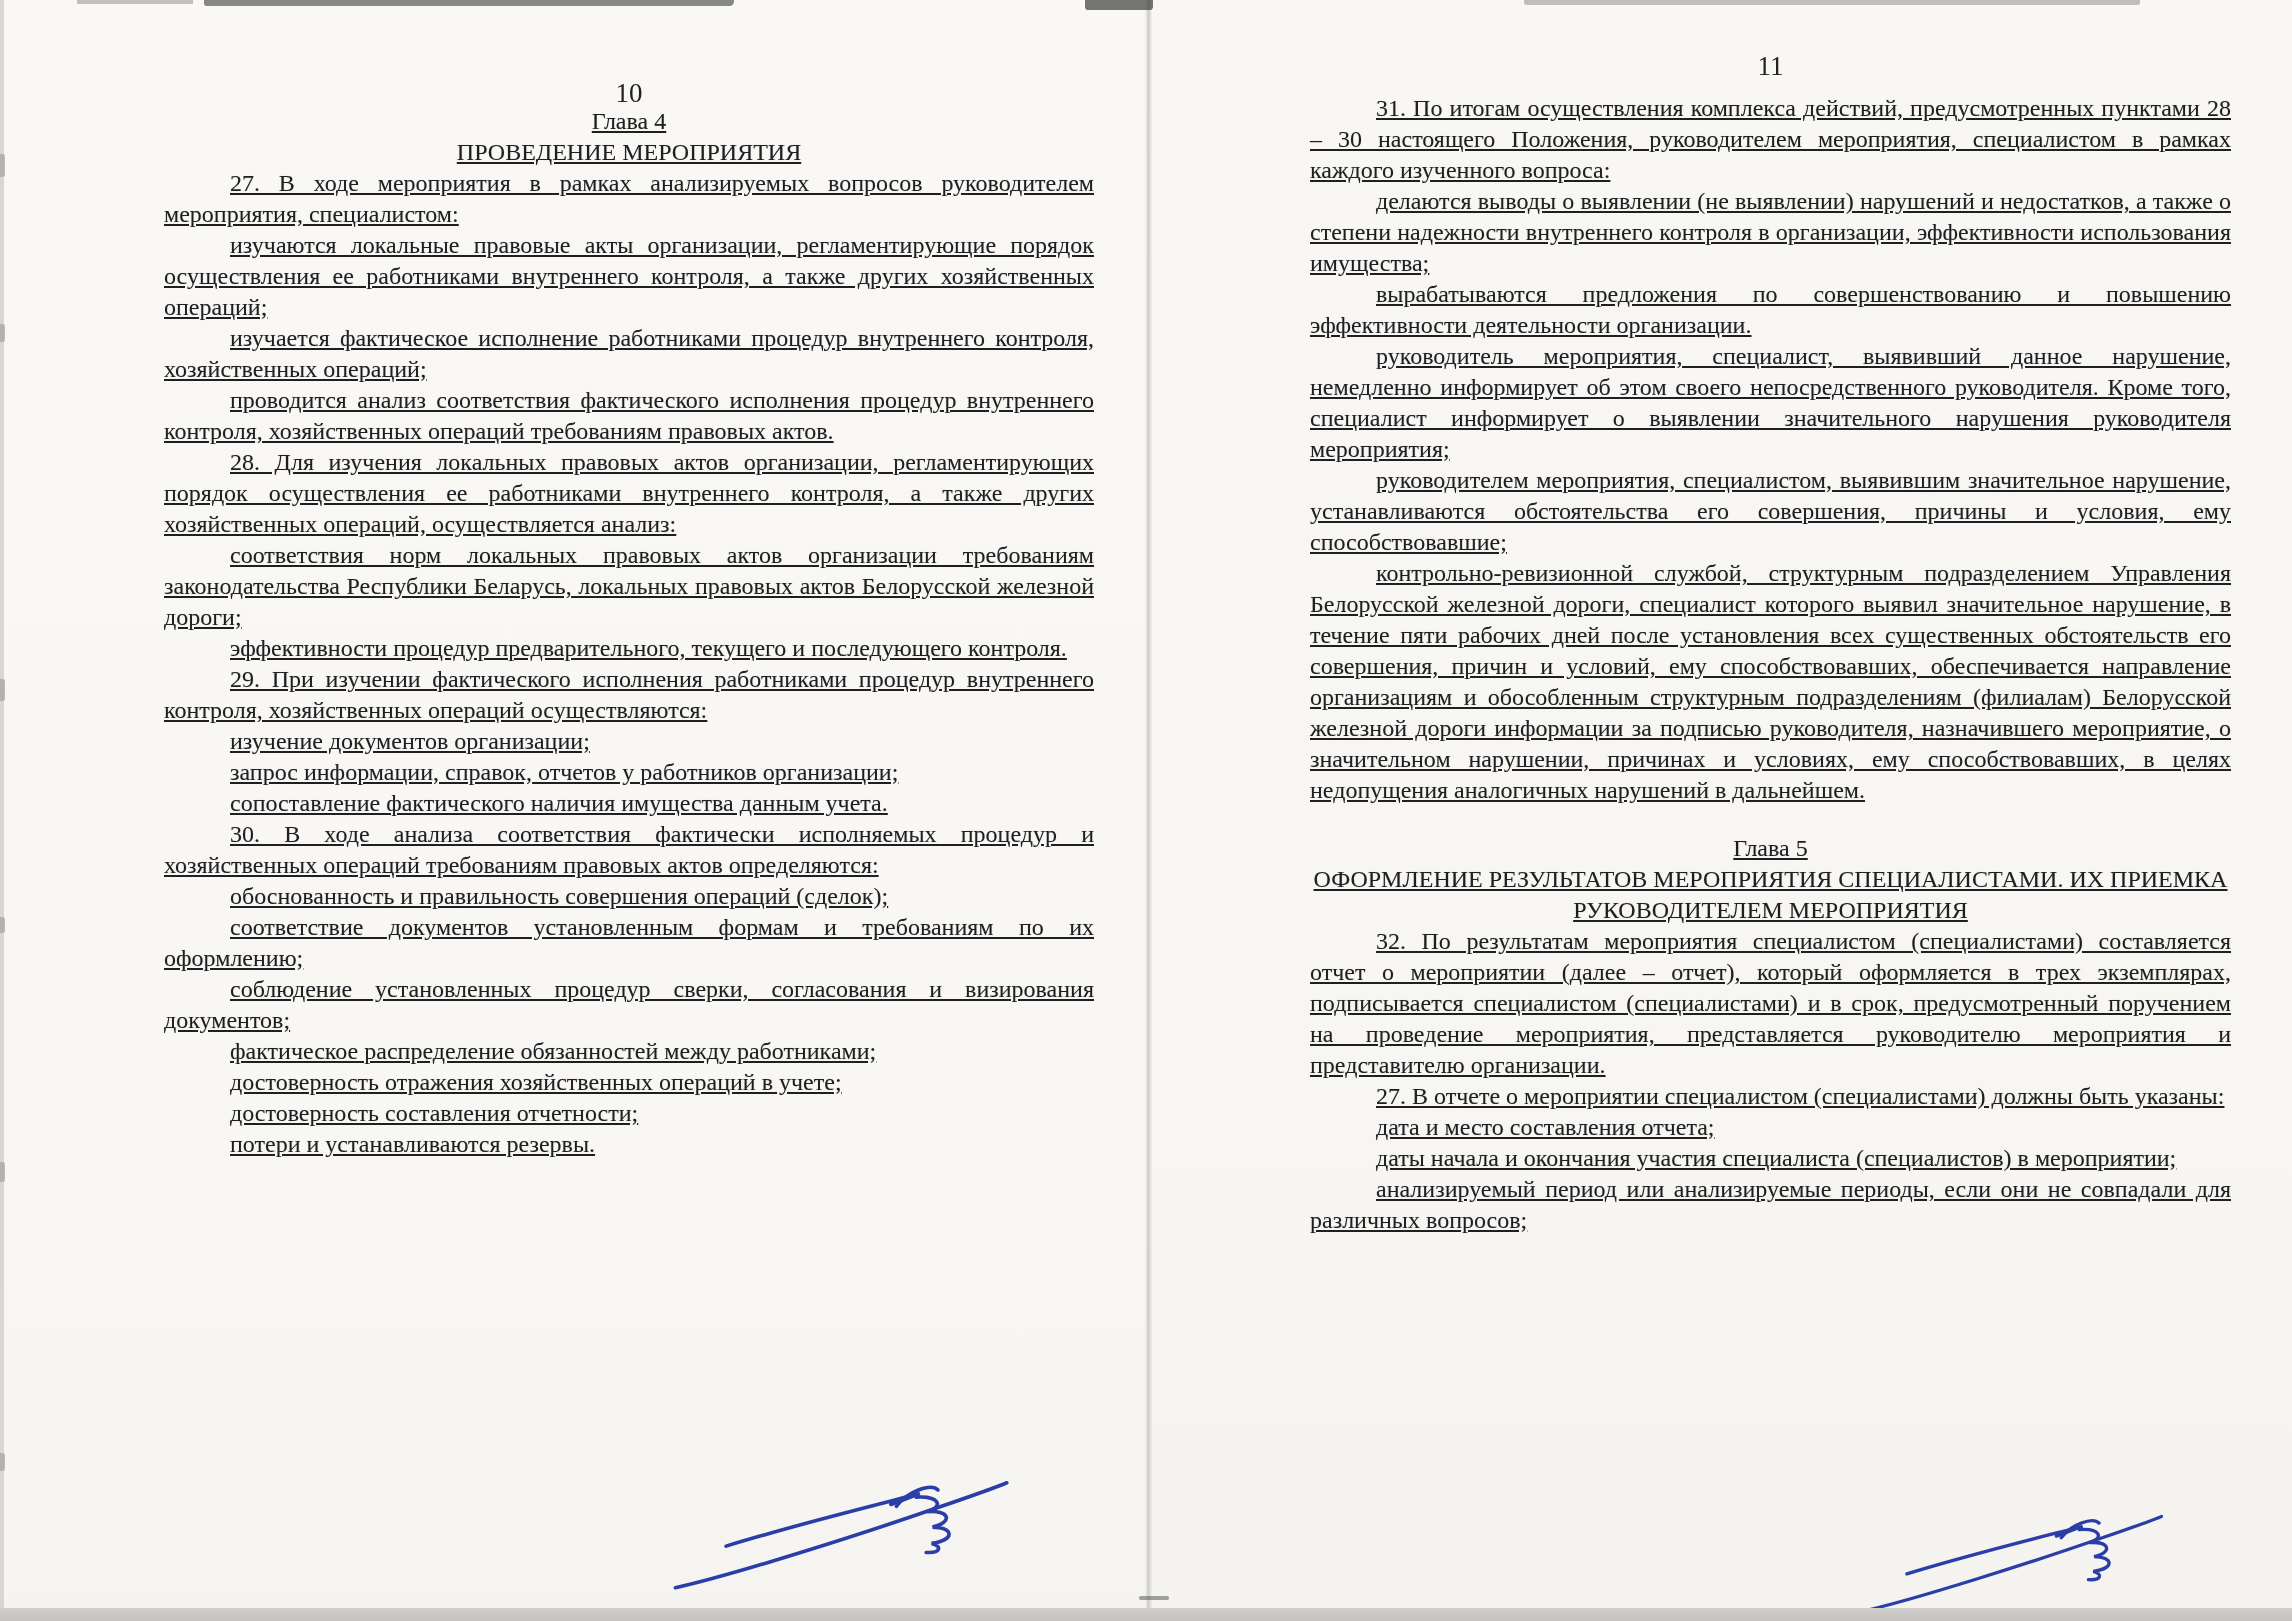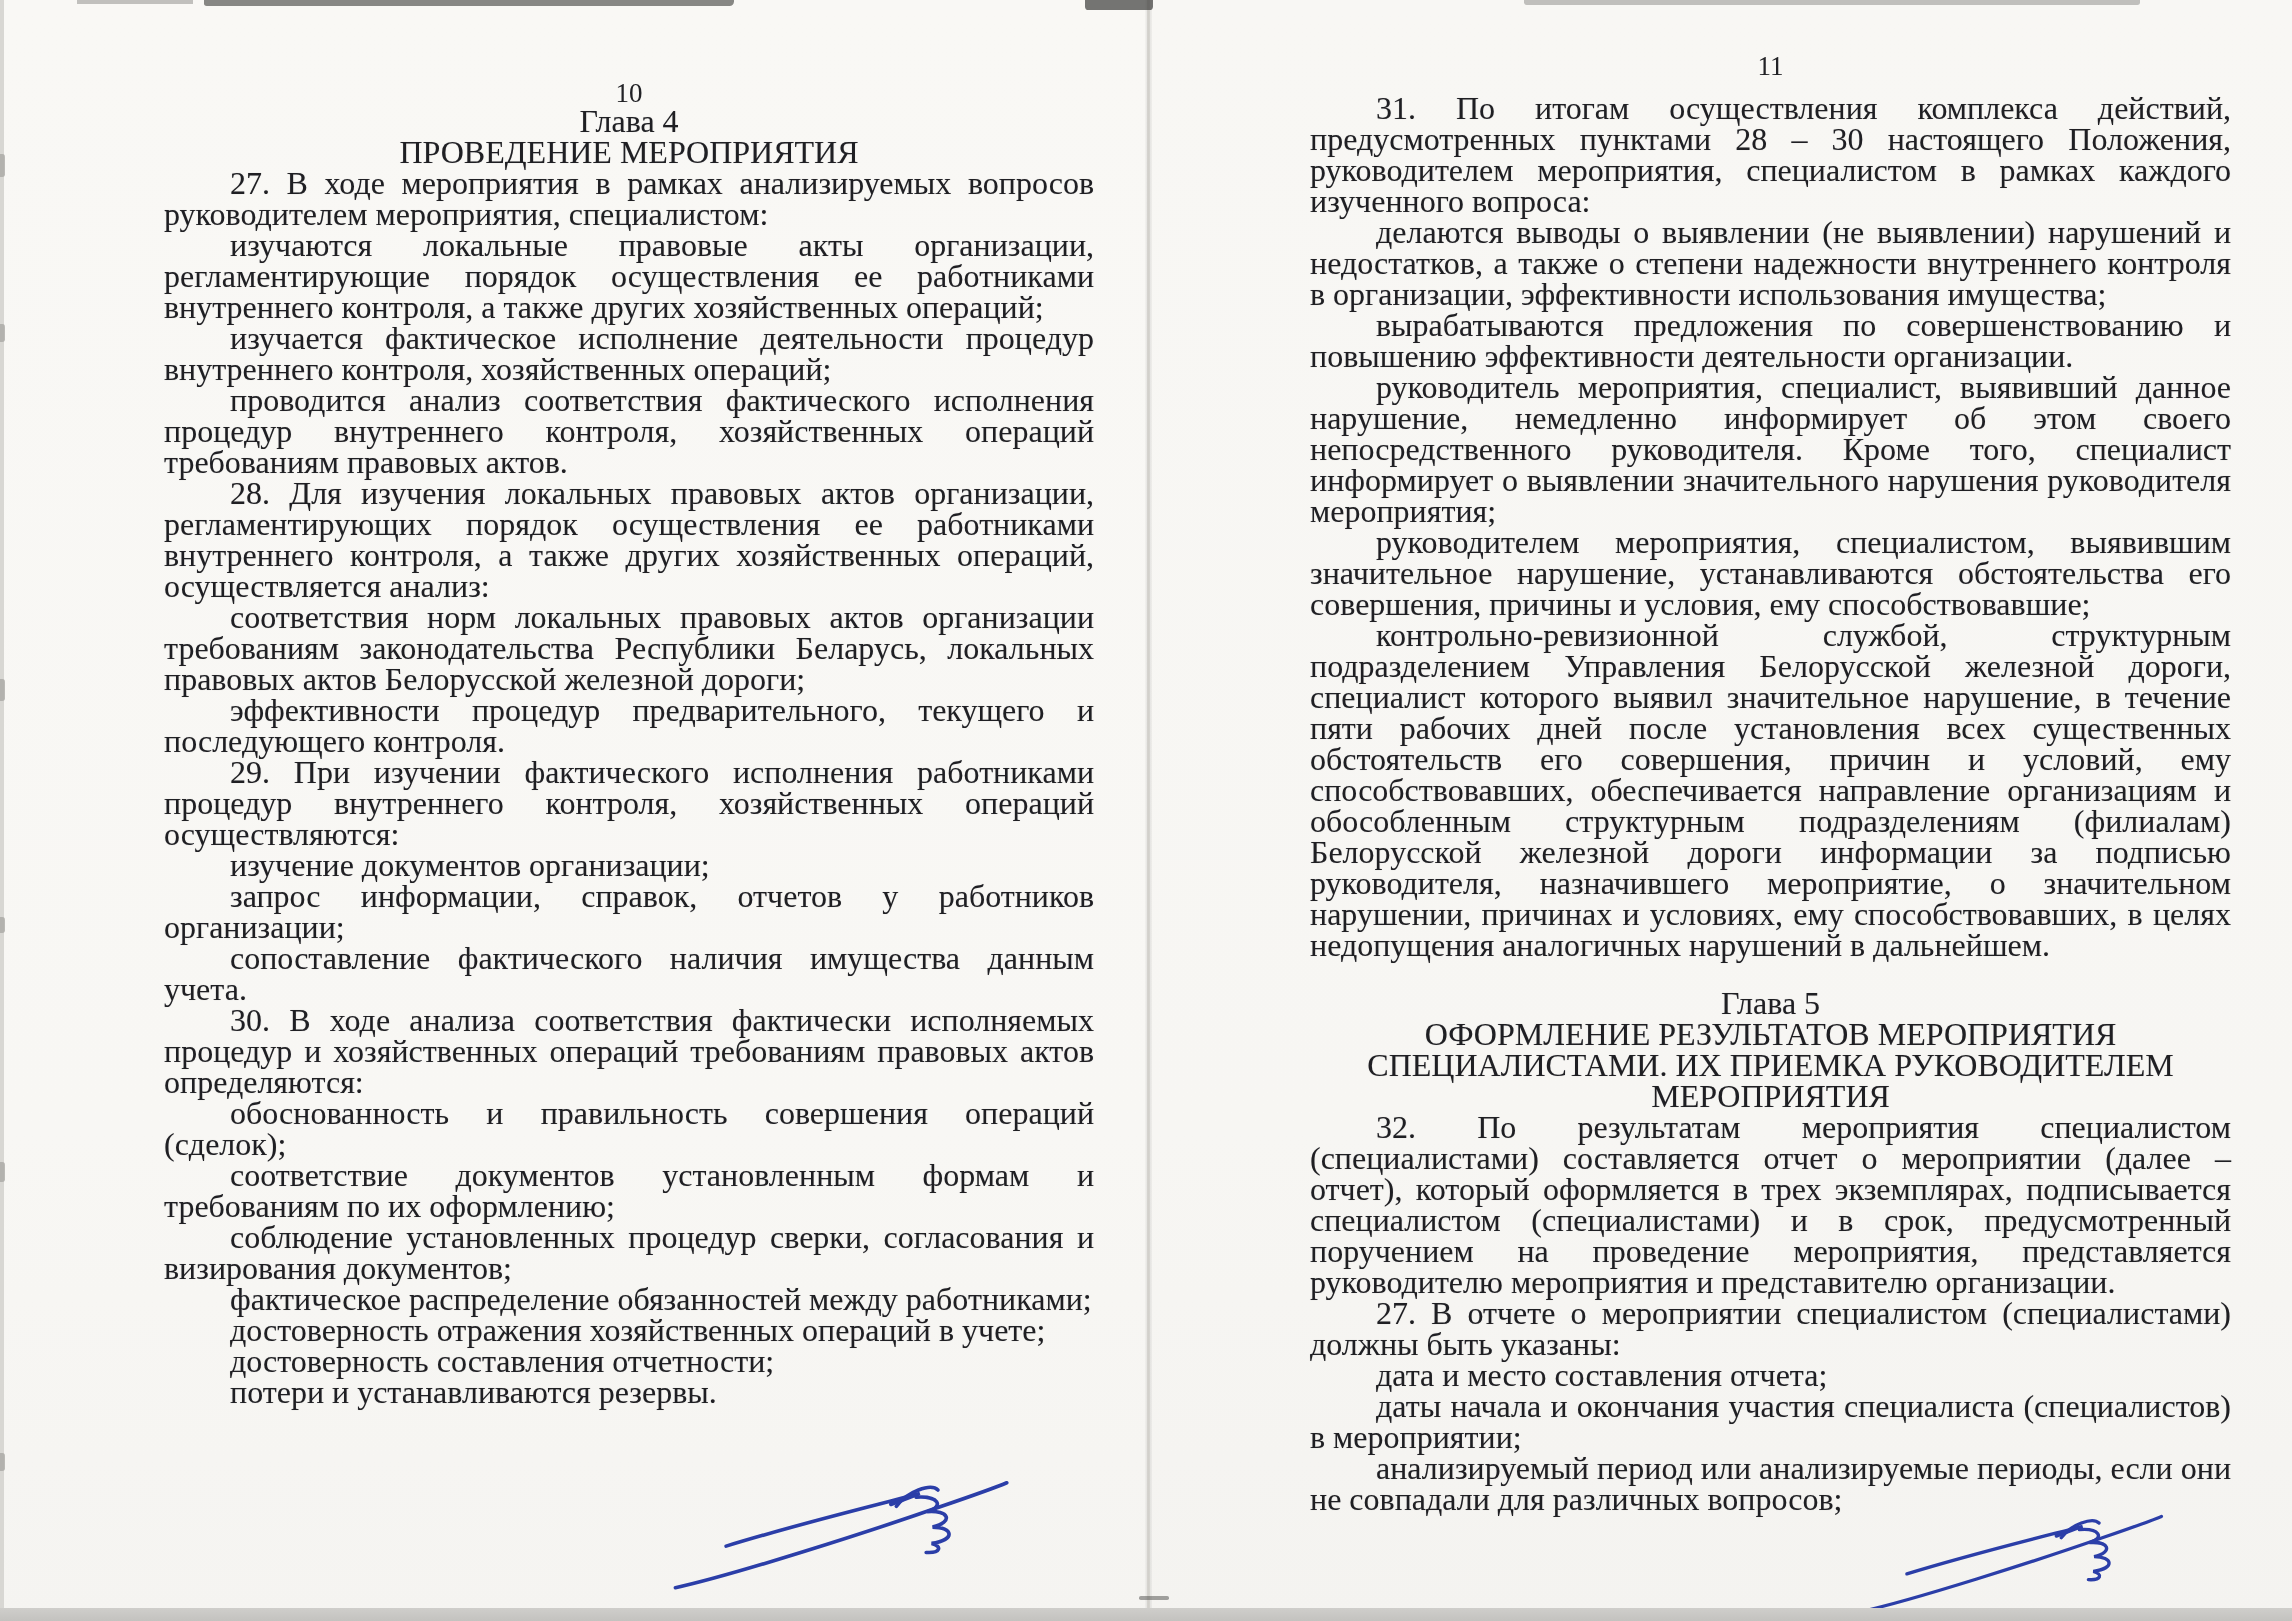--- a/index.html
+++ b/index.html
@@ -14,23 +14,24 @@
   .seam{position:absolute;top:0;left:1145px;width:7.2px;height:1621px;
     background:linear-gradient(90deg,rgba(0,0,0,0.02),rgba(0,0,0,0.10) 45%,rgba(0,0,0,0.04));}
   .page-number{
     position:absolute;text-align:center;
     font-size:27px;line-height:30px;color:#222226;
   }
   .pn-left{left:164px;top:54px;width:930px;margin-top:24px;}
   .pn-right{left:1310px;top:51px;width:921px;}
   .page-body{
     position:absolute;
-    font-size:32px;line-height:31px;color:#1f1f23;
+    font-size:24px;line-height:31px;color:#1f1f23;
     text-align:justify;
     text-shadow:0 0 0.9px rgba(25,25,30,0.25);
+    text-decoration:underline;
   }
   .body-left{left:164px;top:106px;width:930px;}
   .body-right{left:1310px;top:93px;width:921px;}
   .block{margin:0;padding:0;}
   .heading{text-align:center;text-indent:0;}
   .para{text-indent:66px;}
   .spacer{height:27px;}
   
   .artifact{position:absolute;pointer-events:none;}
   .art-top-a{left:204px;top:0;width:530px;height:6.3px;background:#4a4a47;opacity:.65;border-radius:0 0 4.5px 2.7px;}
@@ -52,21 +53,21 @@
 
 <div class="page page-right"></div>
 <div class="seam"></div>
 
 <div class="page-number pn-left">10</div>
 <div class="page-body body-left">
     <p class="block heading">Глава 4</p>
     <p class="block heading">ПРОВЕДЕНИЕ МЕРОПРИЯТИЯ</p>
     <p class="block para">27. В ходе мероприятия в рамках анализируемых вопросов руководителем мероприятия, специалистом:</p>
     <p class="block para">изучаются локальные правовые акты организации, регламентирующие порядок осуществления ее работниками внутреннего контроля, а также других хозяйственных операций;</p>
-    <p class="block para">изучается фактическое исполнение деятельности процедур внутреннего контроля, хозяйственных операций;</p>
+    <p class="block para">изучается фактическое исполнение работниками процедур внутреннего контроля, хозяйственных операций;</p>
     <p class="block para">проводится анализ соответствия фактического исполнения процедур внутреннего контроля, хозяйственных операций требованиям правовых актов.</p>
     <p class="block para">28. Для изучения локальных правовых актов организации, регламентирующих порядок осуществления ее работниками внутреннего контроля, а также других хозяйственных операций, осуществляется анализ:</p>
     <p class="block para">соответствия норм локальных правовых актов организации требованиям законодательства Республики Беларусь, локальных правовых актов Белорусской железной дороги;</p>
     <p class="block para">эффективности процедур предварительного, текущего и последующего контроля.</p>
     <p class="block para">29. При изучении фактического исполнения работниками процедур внутреннего контроля, хозяйственных операций осуществляются:</p>
     <p class="block para">изучение документов организации;</p>
     <p class="block para">запрос информации, справок, отчетов у работников организации;</p>
     <p class="block para">сопоставление фактического наличия имущества данным учета.</p>
     <p class="block para">30. В ходе анализа соответствия фактически исполняемых процедур и хозяйственных операций требованиям правовых актов определяются:</p>
     <p class="block para">обоснованность и правильность совершения операций (сделок);</p>

